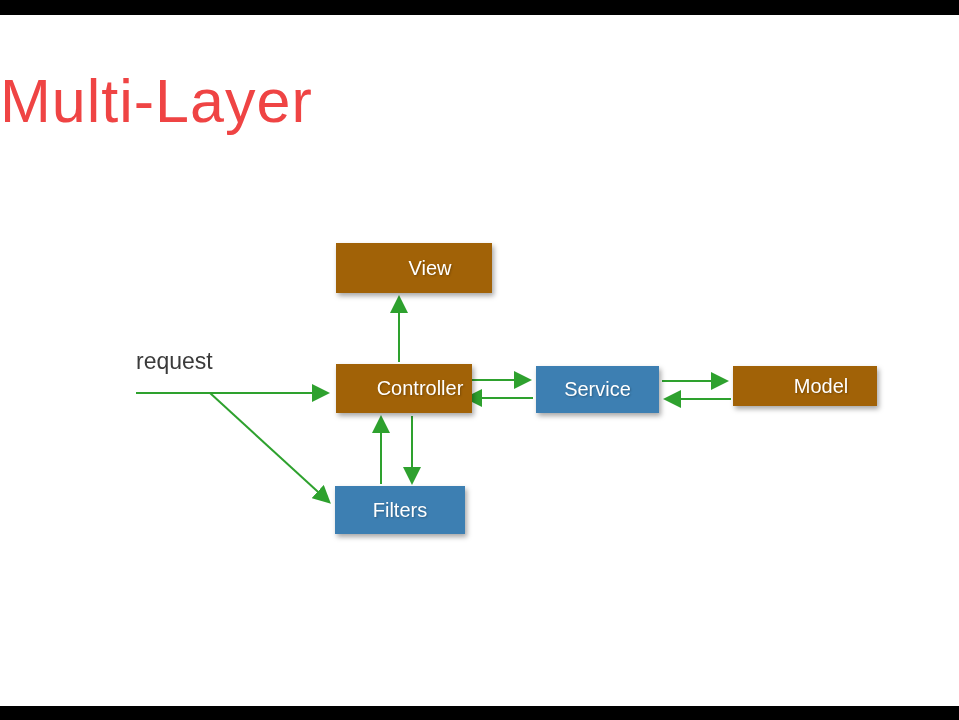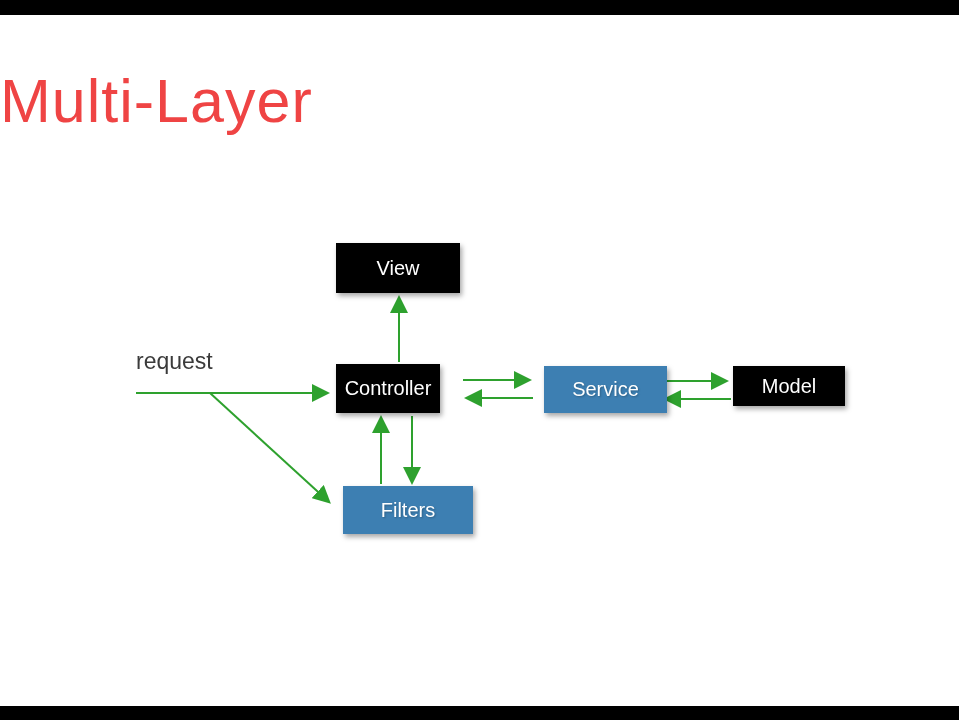--- a/index.html
+++ b/index.html
@@ -32,22 +32,22 @@
   .node {
     position: absolute;
     display: flex;
     align-items: center;
     justify-content: center;
     color: #ffffff;
     font-size: 20px;
     box-shadow: 2px 3px 5px rgba(0,0,0,0.35);
     text-shadow: 1px 1px 2px rgba(0,0,0,0.25);
   }
-  .node.red  { background: #000000; }
-  .node.blue { background: #3d7fb2; margin-left: 8px; }
+  .node.red  { background: #a16207; padding-left: 32px; }
+  .node.blue { background: #3d7fb2; }
 
   #node-view       { left: 336px; top: 243px; width: 124px; height: 50px; }
   #node-controller { left: 336px; top: 364px; width: 104px; height: 49px; }
   #node-service    { left: 536px; top: 366px; width: 123px; height: 47px; }
   #node-model      { left: 733px; top: 366px; width: 112px; height: 40px; }
   #node-filters    { left: 335px; top: 486px; width: 130px; height: 48px; }
 
   .request-label {
     position: absolute;
     left: 136px;

